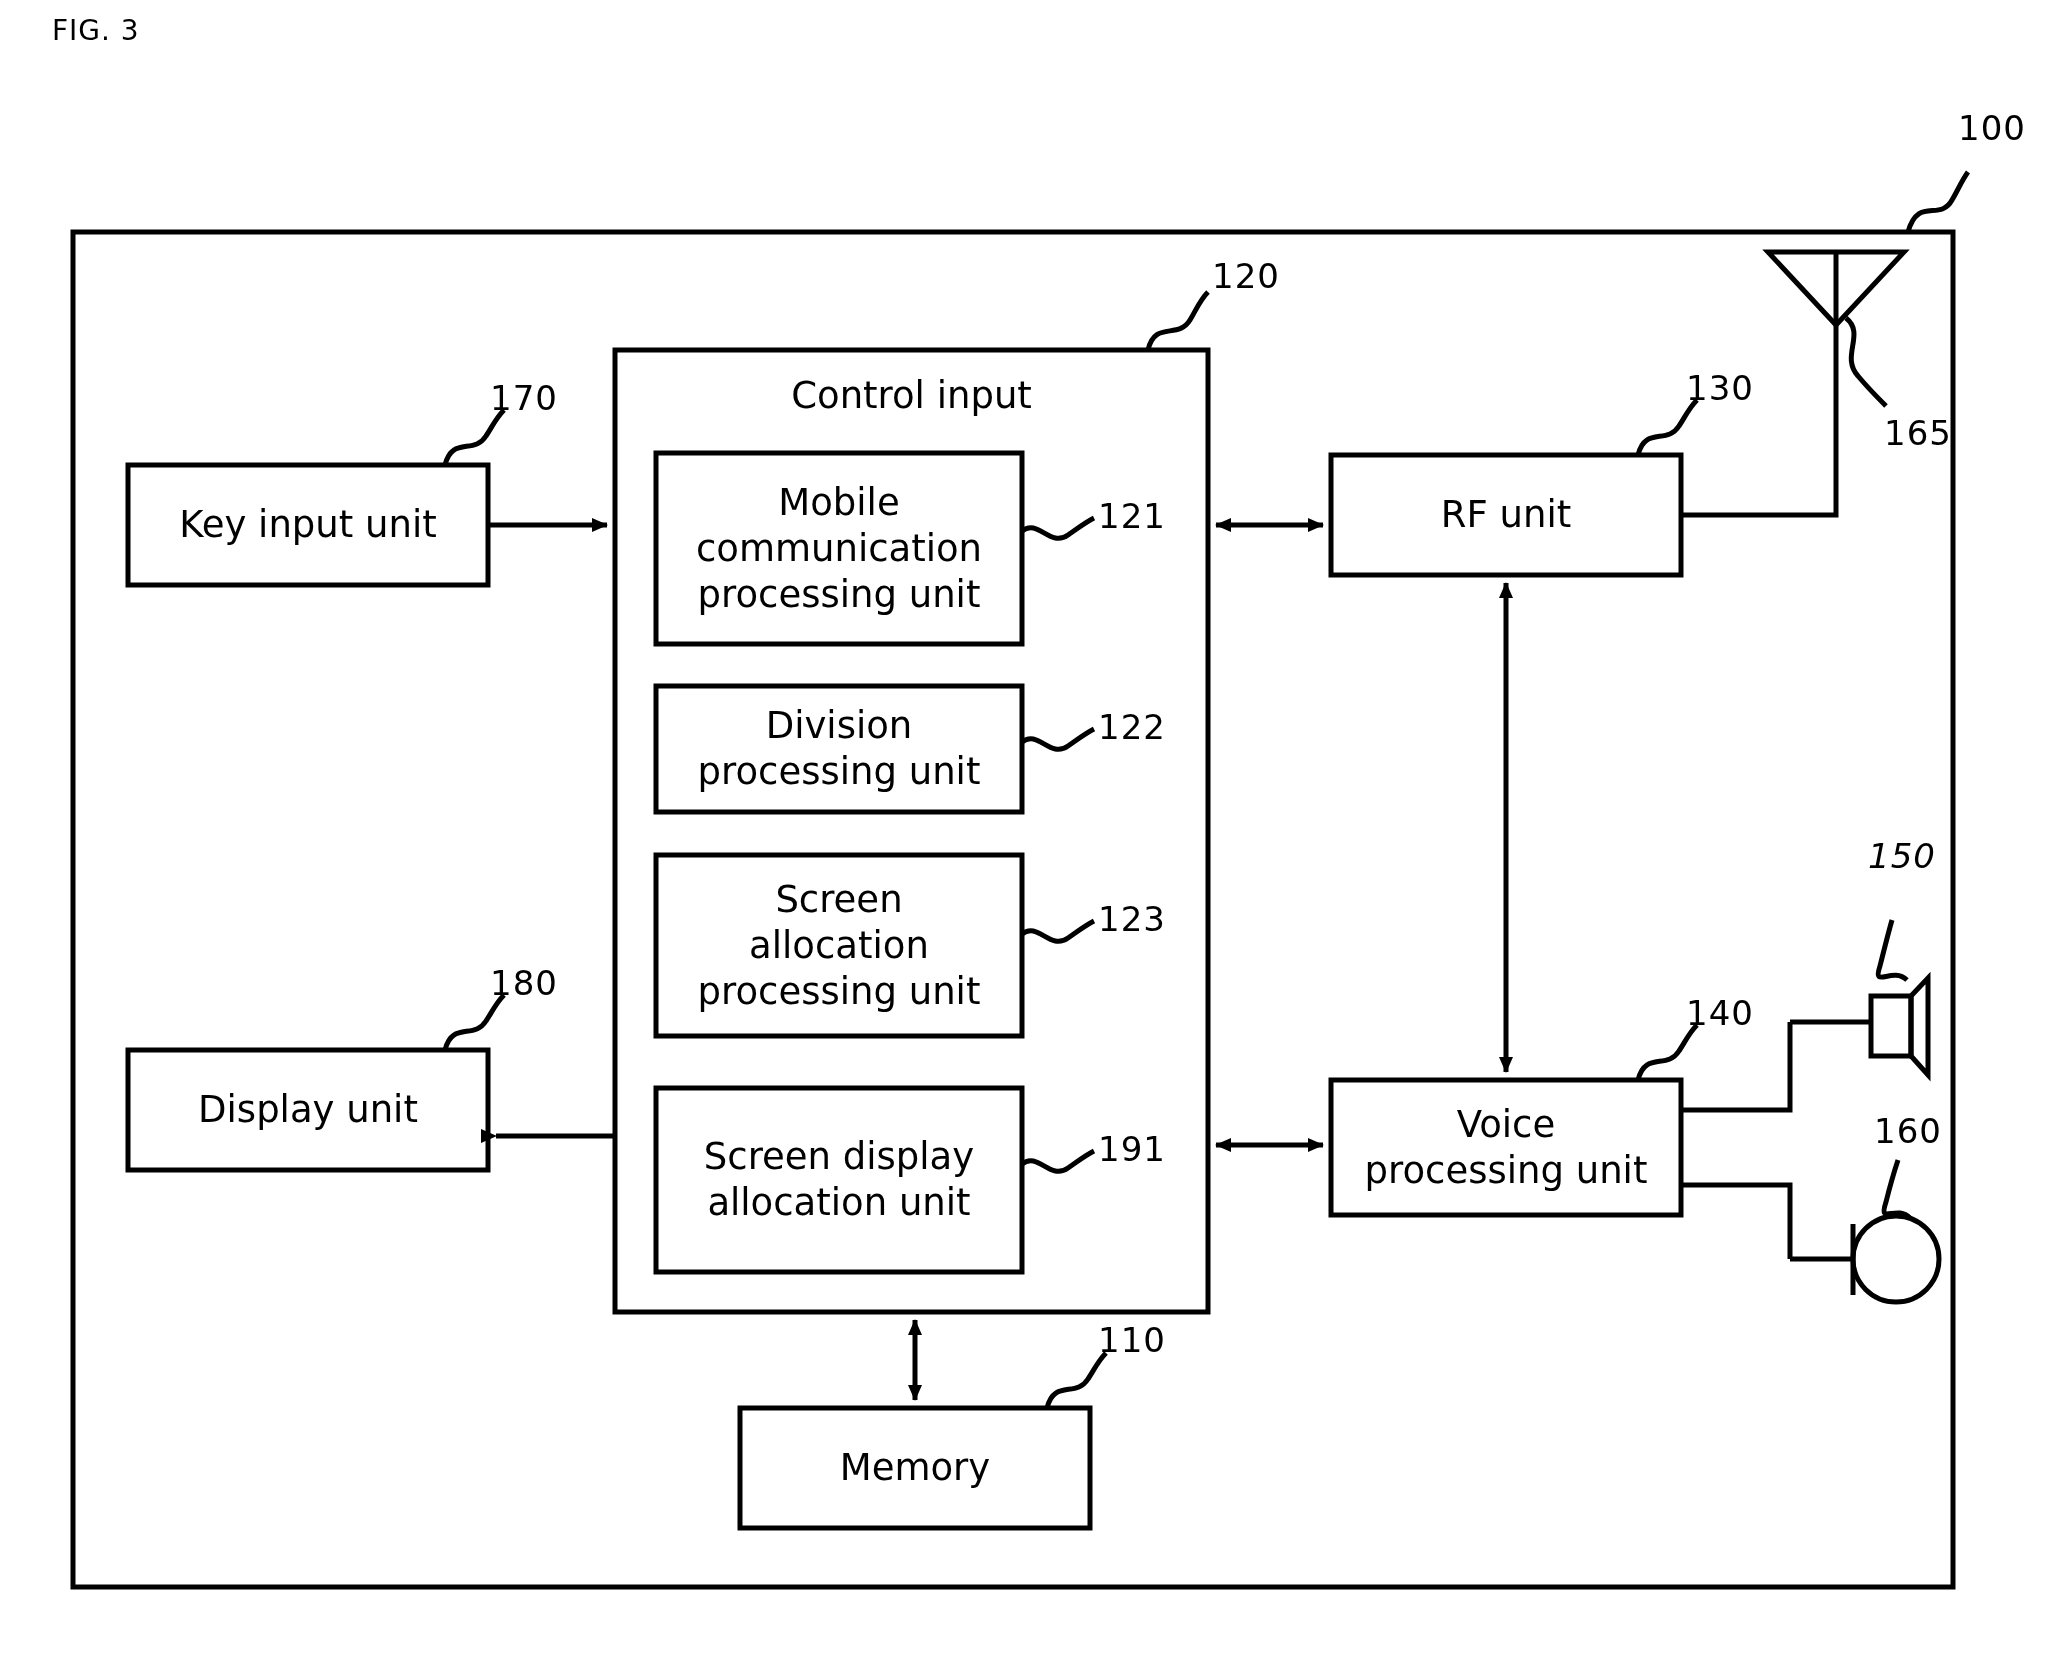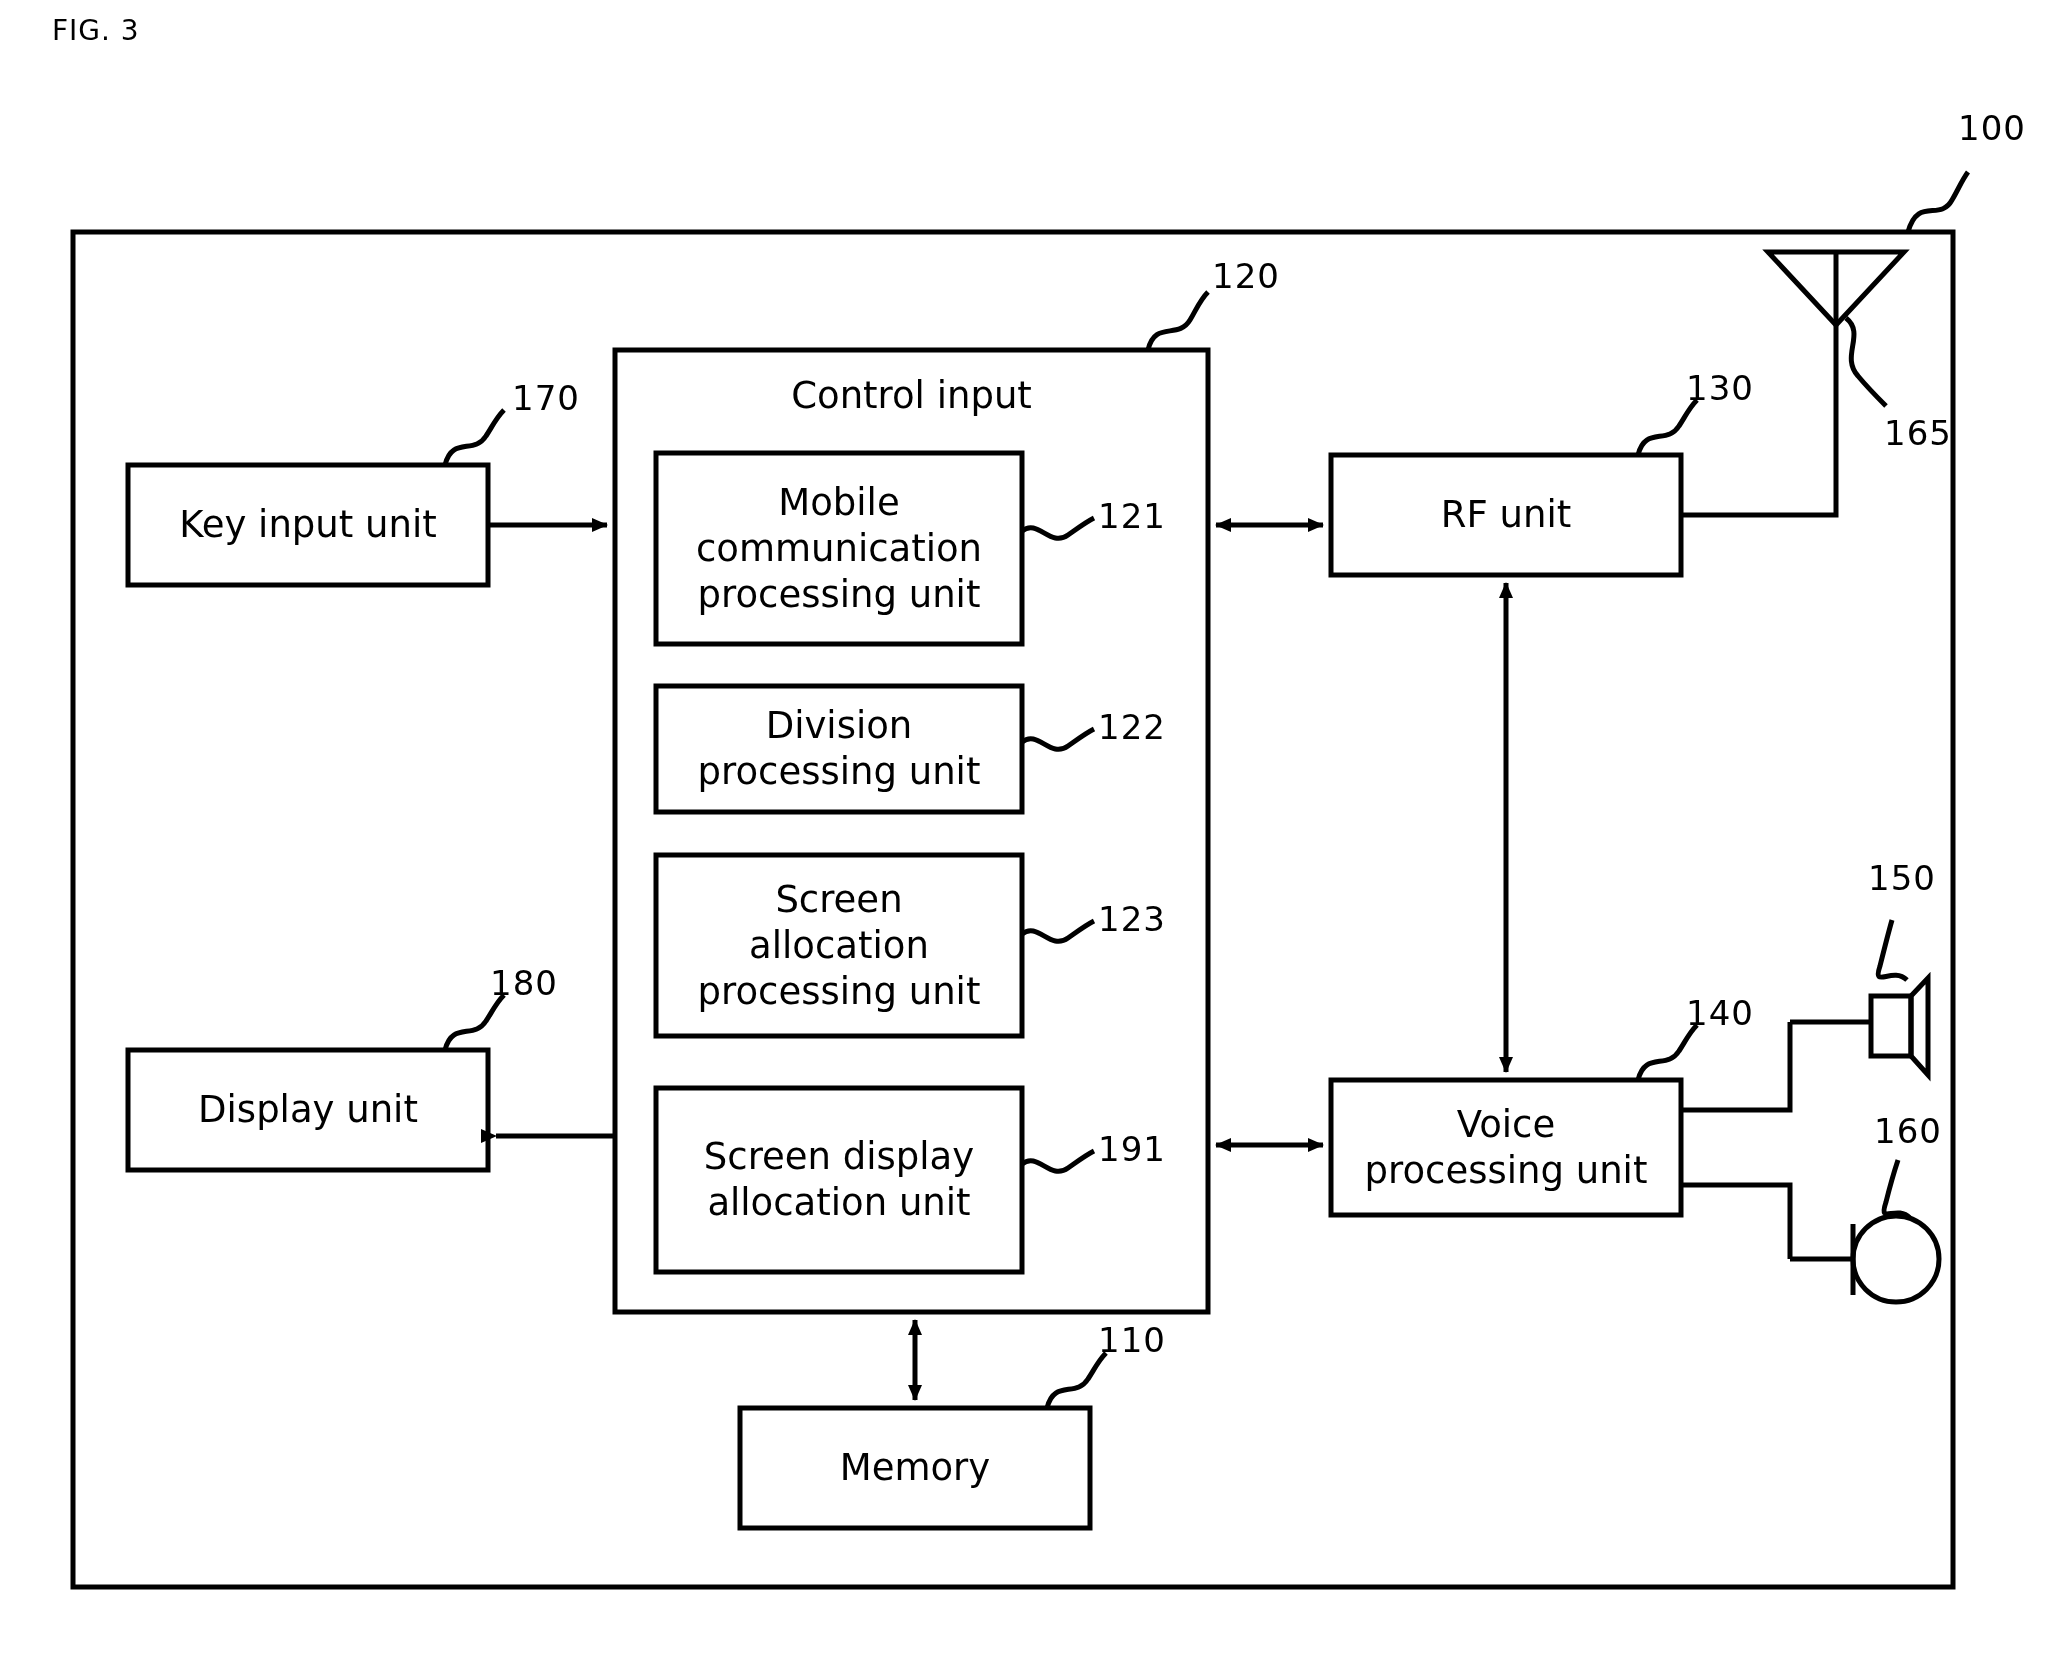--- a/index.html
+++ b/index.html
@@ -142,21 +142,21 @@
 
       <path d="M1846 318 C1866 334, 1840 356, 1858 376 C1868 388, 1878 398, 1886 406" stroke-width="5"></path>
       <path d="M1907 980 C1892 966, 1872 990, 1880 966 C1884 950, 1888 934, 1892 920" stroke-width="5"></path>
       <path d="M1910 1218 C1896 1204, 1878 1226, 1886 1202 C1890 1186, 1894 1172, 1898 1160" stroke-width="5"></path>
     </g>
   </svg>
 
   <div class="ref-num" style="left:1958px; top:108px;">100</div>
 
   <div class="box-label" style="left:128px; top:465px; width:360px; height:120px;">Key input unit</div>
-  <div class="ref-num" style="left:490px; top:378px;margin-left:22px;">170</div>
+  <div class="ref-num" style="left:490px; top:378px;">170</div>
 
   <div class="box-label" style="left:128px; top:1050px; width:360px; height:120px;">Display unit</div>
   <div class="ref-num" style="left:490px; top:963px;">180</div>
 
   <div class="unit-title" style="left:615px; top:374px; width:593px; text-align:center;">Control input</div>
   <div class="ref-num" style="left:1212px; top:256px;">120</div>
 
   <div class="box-label" style="left:656px; top:453px; width:366px; height:191px;">Mobile
 communication
 processing unit</div>
@@ -180,17 +180,17 @@
 
   <div class="box-label" style="left:1331px; top:1080px; width:350px; height:135px;">Voice
 processing unit</div>
   <div class="ref-num" style="left:1686px; top:993px;">140</div>
 
   <div class="box-label" style="left:740px; top:1408px; width:350px; height:120px;">Memory</div>
   <div class="ref-num" style="left:1098px; top:1320px;">110</div>
 
   <div class="ref-num" style="left:1884px; top:413px;">165</div>
 
-  <div class="ref-num" style="left:1868px; top:858px;">150</div>
+  <div class="ref-num" style="left:1868px; top:836px;font-style:italic;">150</div>
 
   <div class="ref-num" style="left:1874px; top:1111px;">160</div>
 
 </div>
 
 </body></html>

